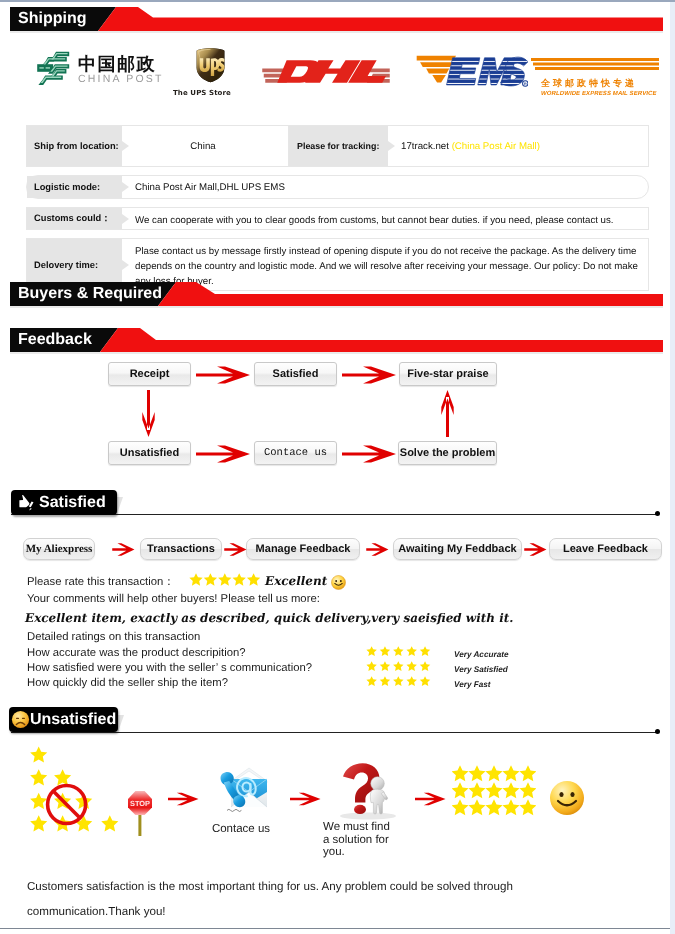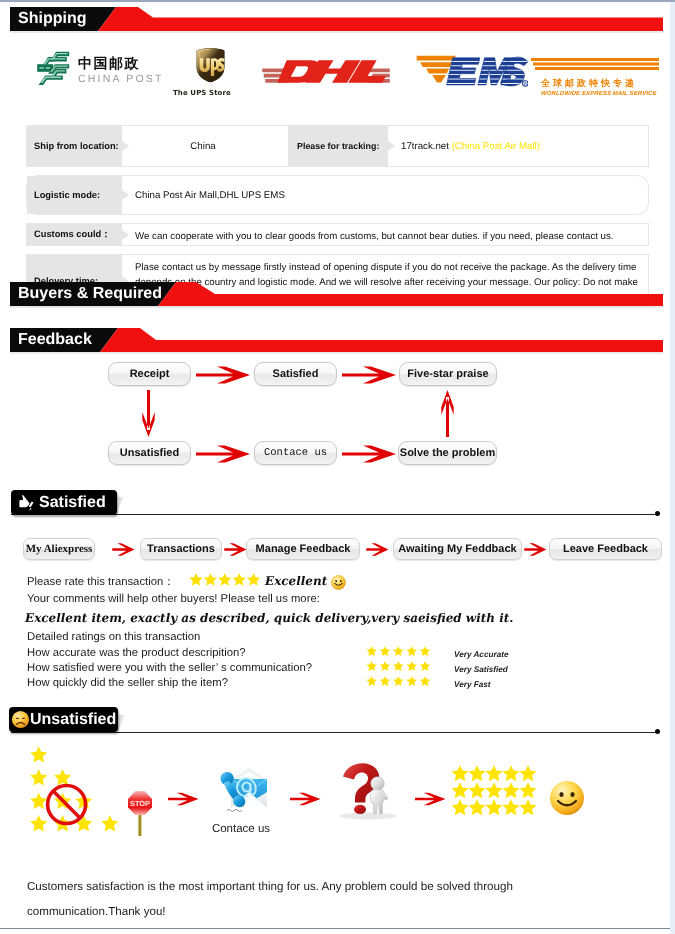--- a/index.html
+++ b/index.html
@@ -9,37 +9,37 @@
   .botline{position:absolute;left:0;top:928px;width:670px;height:1px;background:#7e8794;z-index:45;}
   .rgutter{position:absolute;left:670px;top:2px;width:5px;height:932px;background:#e8eef8;z-index:40;}
 
   
   .banner{position:absolute;left:0;width:670px;height:30px;}
   .banner svg{position:absolute;left:0;top:0;}
   .banner .lbl{position:absolute;left:18px;top:2px;height:24px;display:flex;align-items:center;color:#fff;font-size:16px;font-weight:bold;letter-spacing:0px;white-space:nowrap;}
 
   
   .tbl{position:absolute;left:26px;top:125px;width:623px;font-size:0;}
-  .trow.r1{height:42px;} .trow.r2{height:40px;border-radius:12px;} .trow.r3{height:23px;} .trow.r4{height:53px;}
+  .trow.r1{height:42px;} .trow.r2{height:24px;border-radius:12px;} .trow.r3{height:23px;} .trow.r4{height:53px;}
   .trow{display:flex;border:1px solid #e6e6e6;background:#fff;margin-bottom:8px;box-sizing:border-box;align-items:stretch;}
   .tcell{display:flex;align-items:stretch;}
   .tcell.vsep{border-left:1px solid #e6e6e6;}
   .tlabel{background:#e5e5e5;font-size:9.3px;font-weight:bold;color:#111;
           display:flex;align-items:center;position:relative;box-sizing:border-box;flex:0 0 auto;
           white-space:nowrap;padding-left:7px;}
   .tlabel:after{content:"";position:absolute;right:-7px;top:50%;margin-top:-5px;border-left:7px solid #e5e5e5;
           border-top:5px solid transparent;border-bottom:5px solid transparent;}
   .tval{padding:6px 4px 6px 13px;font-size:9.7px;color:#111;line-height:15px;flex:1 1 auto;box-sizing:border-box;
         display:flex;align-items:center;}
   .tval.multi{display:block;padding-top:5px;padding-right:2px;}
   .tval .note{color:#ffe400;}
   .tval.ctr{justify-content:center;padding-left:0;}
 
   
-  .fbox{position:absolute;border:1px solid #c9c9c9;border-radius:9px;
+  .fbox{position:absolute;border:1px solid #c9c9c9;border-radius:3px;
         background:linear-gradient(to bottom,#fefefe 0%,#f7f7f7 45%,#e9e9e9 55%,#f3f3f3 100%);
         font-size:11px;font-weight:bold;color:#111;display:flex;align-items:center;justify-content:center;
         box-shadow:0 1px 1px rgba(0,0,0,0.10);box-sizing:border-box;}
   .fbox.mono{font-family:"Liberation Mono",monospace;font-weight:normal;font-size:10.5px;}
   .arrow{position:absolute;}
 
   
   .blkhdr{position:absolute;background:#000;border-radius:4px;height:25px;display:flex;align-items:center;
           padding:0 11px 0 7px;box-sizing:border-box;color:#fff;font-size:16px;font-weight:bold;
           box-shadow:1px 2px 2px rgba(0,0,0,.35);z-index:3;}
@@ -60,21 +60,21 @@
   .iconcap.ml{text-align:left;margin-left:1px;line-height:12.5px;white-space:normal;}
   .footer{position:absolute;left:27px;top:874px;width:562px;font-size:11.6px;color:#1c1c1c;line-height:25px;}
   .excellent{position:absolute;font-family:"DejaVu Serif",serif;font-weight:bold;font-style:italic;font-size:12px;color:#111;white-space:nowrap;}
   .comment{position:absolute;font-family:"DejaVu Serif",serif;font-weight:bold;font-style:italic;font-size:12px;color:#111;white-space:nowrap;}
   .ansv{position:absolute;font-size:8.2px;font-style:italic;font-weight:bold;color:#222;white-space:nowrap;}
 
   
   .logos{position:absolute;left:0;top:42px;width:664px;height:58px;}
   .logo-cp{position:absolute;left:32px;top:9px;display:flex;align-items:center;}
   .cp-txt{margin-left:6px;}
-  .cp-cn{font-size:14px;font-weight:bold;color:#111;letter-spacing:1.5px;line-height:15px;
+  .cp-cn{font-size:18px;font-weight:bold;color:#111;letter-spacing:1.5px;line-height:15px;
          font-family:"DejaVu Sans",sans-serif;}
   .cp-en{font-size:10.5px;color:#9b9b9b;letter-spacing:2.2px;line-height:12px;margin-top:1px;}
   .logo-ups{position:absolute;left:173px;top:5px;width:54px;text-align:right;}
   .ups-cap{font-size:7px;font-weight:bold;color:#231f1b;letter-spacing:.1px;margin-top:0px;white-space:nowrap;
            font-family:"DejaVu Sans",sans-serif;}
   .logo-dhl{position:absolute;left:262px;top:13px;}
   .logo-ems{position:absolute;left:416px;top:10px;display:flex;align-items:flex-start;white-space:nowrap;}
   .ems-right{margin-left:3px;margin-top:5px;}
   .ems-cn{font-size:9px;font-weight:bold;color:#ef8200;letter-spacing:3px;line-height:11px;
           font-family:"DejaVu Sans",sans-serif;margin-top:1px;margin-left:10px;}
@@ -535,20 +535,21 @@
       <ellipse cx="38" cy="54" rx="28" ry="3.6" fill="#e8e8e8"></ellipse>
       <path d="M13 14.6 C15.4 6.2 23.6 1.2 32.6 1.2 C42.6 1.2 49.4 7.6 49.4 16 C49.4 22.4 46 26.2 40.4 29.8 C36.4 32.4 35.4 34.4 35.4 38.2 L35.4 40.6 L25 40.6 L25 37.2 C25 31 27.2 27.4 32.4 24 C36.4 21.4 38 19.4 38 16.4 C38 13 35.6 10.6 31.8 10.6 C28 10.6 25.2 13 24 17.6 Z" fill="url(#qg)"></path>
       <ellipse cx="30" cy="47.4" rx="6" ry="4.6" fill="url(#qg)"></ellipse>
 
       <g fill="url(#manG)" stroke="#b4b4b4" stroke-width="0.5">
         <circle cx="47.5" cy="21.5" r="6.8"></circle>
         <path d="M41.4 29 C40 31.4 40 36.2 41 40.6 L43.4 40.6 L43.4 50.8 C43.4 52.2 46.4 52.4 46.6 50.8 L47.2 42.4 L48.6 42.4 L49.4 50.8 C49.6 52.4 52.4 52.2 52.4 50.8 L52.4 40.6 C55 38.4 55.6 33 53.6 29.2 C51 26.6 43.8 26.4 41.4 29 Z"></path>
         <path d="M53.6 30 L57.4 35.6 C58.2 37 56.2 38.6 55.2 37.2 L51.4 31.6 Z"></path>
       </g>
     </svg>
+    <div class="iconcap ml">We must find a solution for you.</div>
   </div>
 
   <svg class="arrow" style="left:415px;top:791px;" width="32" height="16" viewBox="0 0 44 22">
     <path d="M0 9.4 L32 9.4 L32 12.6 L0 12.6 Z M12 2.4 L19 2.4 L42 11 L19 19.6 L12 19.6 L30.5 11 Z" fill="#e00000"></path>
   </svg>
 
   <svg style="position:absolute;left:452px;top:765px;" width="84" height="54" viewBox="0 0 84 54">
     <g fill="#ffe400">
       <use href="#bs" x="8" y="9"></use>
         <use href="#bs" x="25" y="9"></use>

